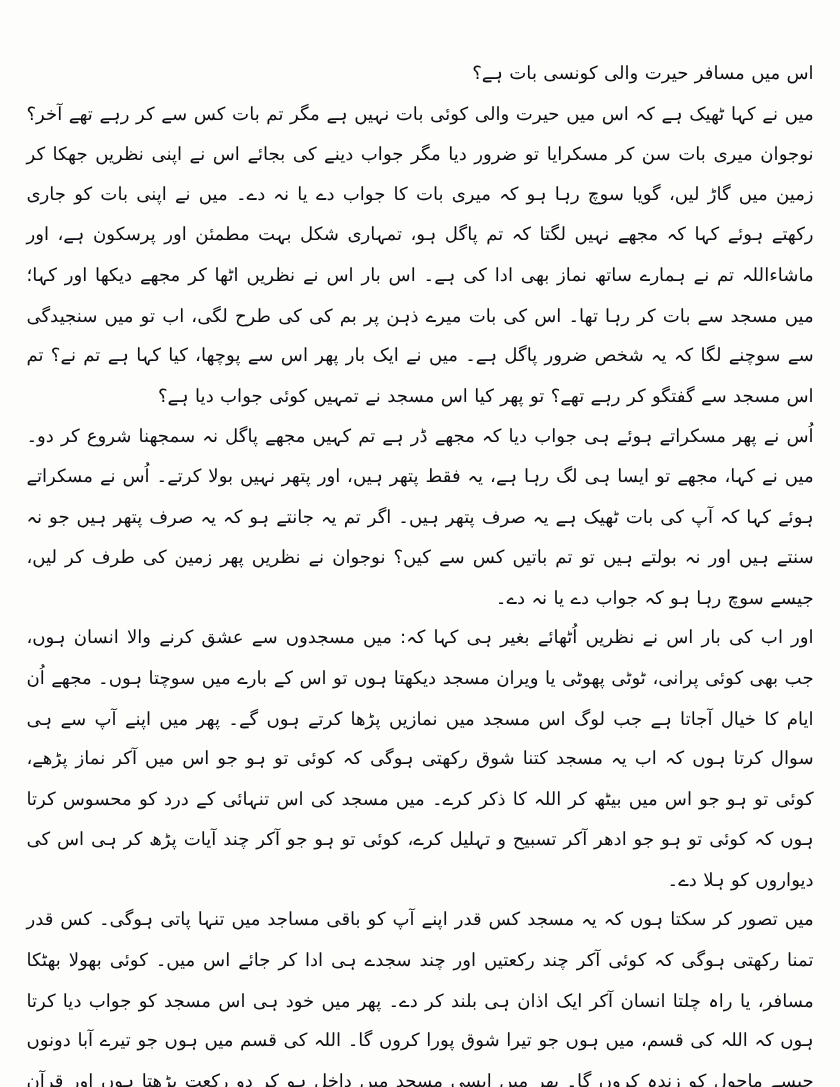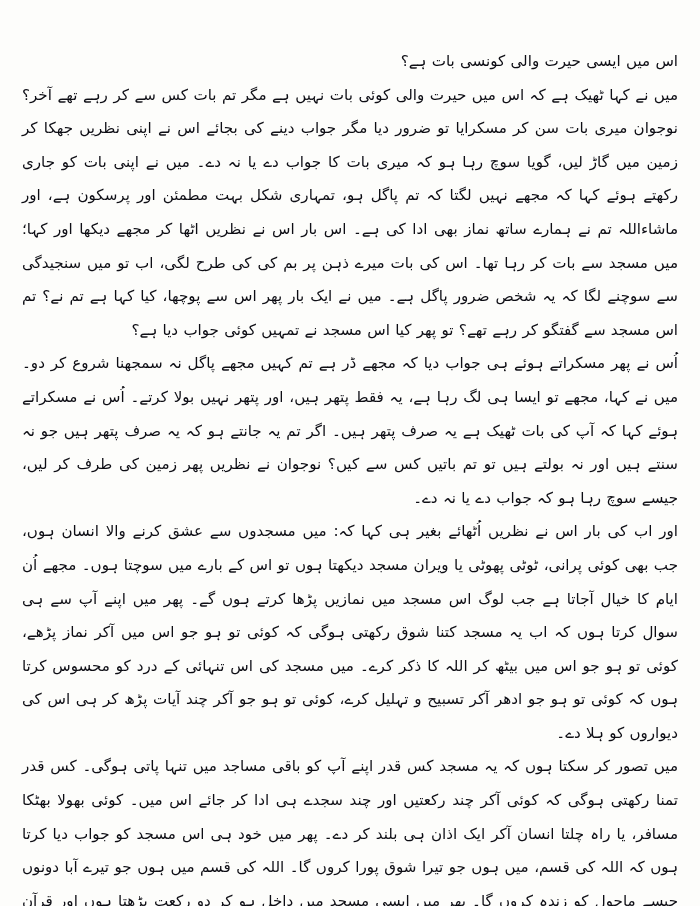--- a/index.html
+++ b/index.html
@@ -45,20 +45,20 @@
   
   .para:last-child {
     text-align: justify;
   }
 </style>
 </head>
 <body>
 
 <div class="page">
   <div class="doc-body">
-    <p class="para lead">اس میں ایسی حیرت والی کونسی بات ہے؟</p>
+    <p class="para lead">اس میں مسافر حیرت والی کونسی بات ہے؟</p>
     <p class="para">میں نے کہا ٹھیک ہے کہ اس میں حیرت والی کوئی بات نہیں ہے مگر تم بات کس سے کر رہے تھے آخر؟ نوجوان میری بات سن کر مسکرایا تو ضرور دیا مگر جواب دینے کی بجائے اس نے اپنی نظریں جھکا کر زمین میں گاڑ لیں، گویا سوچ رہا ہو کہ میری بات کا جواب دے یا نہ دے۔ میں نے اپنی بات کو جاری رکھتے ہوئے کہا کہ مجھے نہیں لگتا کہ تم پاگل ہو، تمہاری شکل بہت مطمئن اور پرسکون ہے، اور ماشاءاللہ تم نے ہمارے ساتھ نماز بھی ادا کی ہے۔ اس بار اس نے نظریں اٹھا کر مجھے دیکھا اور کہا؛ میں مسجد سے بات کر رہا تھا۔ اس کی بات میرے ذہن پر بم کی  کی طرح لگی، اب تو میں سنجیدگی سے سوچنے لگا کہ یہ شخص ضرور پاگل ہے۔ میں نے ایک بار پھر اس سے پوچھا، کیا کہا ہے تم نے؟ تم اس مسجد سے گفتگو کر رہے تھے؟ تو پھر کیا اس مسجد نے تمہیں کوئی جواب دیا ہے؟</p>
     <p class="para">اُس نے پھر مسکراتے ہوئے ہی جواب دیا کہ مجھے ڈر ہے تم کہیں مجھے پاگل نہ سمجھنا شروع کر دو۔ میں نے کہا، مجھے تو ایسا ہی لگ رہا ہے، یہ فقط پتھر ہیں، اور پتھر نہیں بولا کرتے۔ اُس نے مسکراتے ہوئے کہا کہ آپ کی بات ٹھیک ہے یہ صرف پتھر ہیں۔ اگر تم یہ جانتے ہو کہ یہ صرف پتھر ہیں جو نہ سنتے ہیں اور نہ بولتے ہیں تو تم باتیں کس سے کیں؟ نوجوان نے نظریں پھر زمین کی طرف کر لیں، جیسے سوچ رہا ہو کہ جواب دے یا نہ دے۔</p>
     <p class="para">اور اب کی بار اس نے نظریں اُٹھائے بغیر ہی کہا کہ: میں مسجدوں سے عشق کرنے والا انسان ہوں، جب بھی کوئی پرانی، ٹوٹی پھوٹی یا ویران مسجد دیکھتا ہوں تو اس کے بارے میں سوچتا ہوں۔ مجھے اُن ایام کا خیال آجاتا ہے جب لوگ اس مسجد میں نمازیں پڑھا کرتے ہوں گے۔ پھر میں اپنے آپ سے ہی سوال کرتا ہوں کہ اب یہ مسجد کتنا شوق رکھتی ہوگی کہ کوئی تو ہو جو اس میں آکر نماز پڑھے، کوئی تو ہو جو اس میں بیٹھ کر اللہ کا ذکر کرے۔ میں مسجد کی اس تنہائی کے درد کو محسوس کرتا ہوں کہ کوئی تو ہو جو ادھر آکر تسبیح و تہلیل کرے، کوئی تو ہو جو آکر چند آیات پڑھ کر ہی اس کی دیواروں کو ہلا دے۔</p>
     <p class="para">میں تصور کر سکتا ہوں کہ یہ مسجد کس قدر اپنے آپ کو باقی مساجد میں تنہا پاتی ہوگی۔ کس قدر تمنا رکھتی ہوگی کہ کوئی آکر چند رکعتیں اور چند سجدے ہی ادا کر جائے اس میں۔ کوئی بھولا بھٹکا مسافر، یا راہ چلتا انسان آکر ایک اذان ہی بلند کر دے۔ پھر میں خود ہی اس مسجد کو جواب دیا کرتا ہوں کہ اللہ کی قسم، میں ہوں جو تیرا شوق پورا کروں گا۔ اللہ کی قسم میں ہوں جو تیرے آبا دونوں جیسے ماحول کو زندہ کروں گا۔ پھر میں ایسی مسجد میں داخل ہو کر دو رکعت پڑھتا ہوں اور قرآن شریف کے ایک سیپارہ کی تلاوت کرتا ہوں۔ میرے بھائی، تجھے میری باتیں عجیب لگیں گی، مگر اللہ کی قسم میں مسجدوں سے پیار کرتا ہوں، میں مسجدوں کا عاشق ہوں۔</p>
 
   </div>
 </div>
 
 </body></html>

